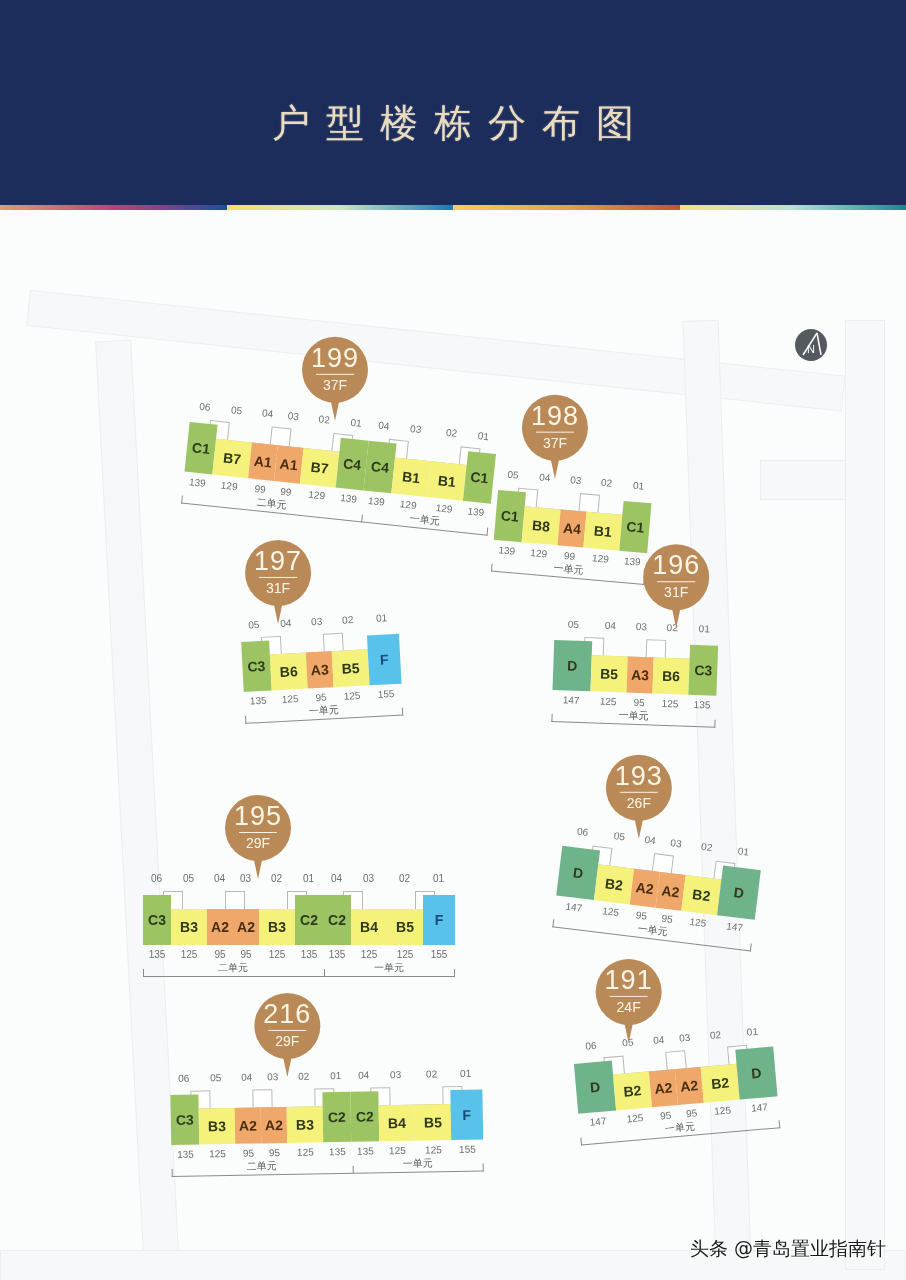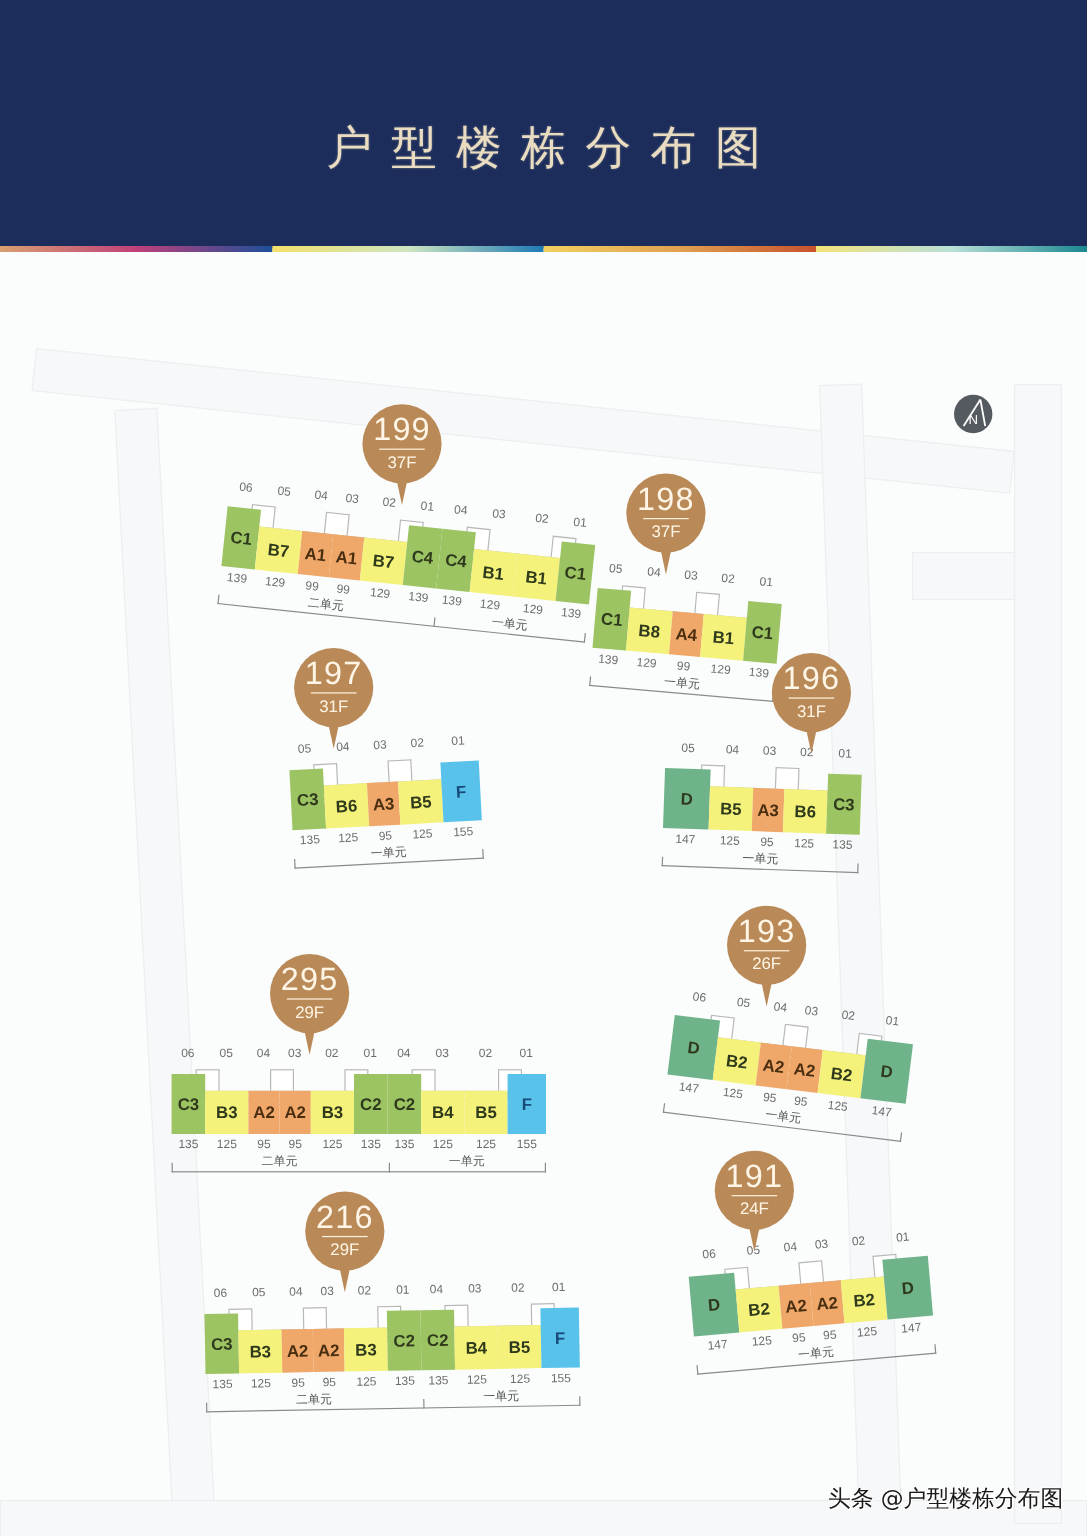--- a/index.html
+++ b/index.html
@@ -351,21 +351,21 @@
         <span class="area" style="width: 32px;">155</span>
       </div>
       <div class="bracket" style="left: 0px; top: 96px; width: 312px;">
         <div class="bracket-div" style="left: 180px;"></div>
       </div>
       <div class="unit-label" style="left: 0px; width: 180px; top: 88px;">二单元</div>
       <div class="unit-label" style="left: 180px; width: 132px; top: 88px;">一单元</div>
       <div class="pin" style="left: 82px; top: -78px; transform: rotate(0deg);">
         <div class="pin-circle"></div>
         <div class="pin-tail"></div>
-        <div class="pin-number">295</div>
+        <div class="pin-number">195</div>
         <div class="pin-line"></div>
         <div class="pin-floors">29F</div>
       </div>
     </div>
     <div class="building" style="left: 565px; top: 824px; transform: rotate(7deg);">
       <div class="unit-nums">
         <span class="unit-num" style="left: 13px;">06</span>
         <span class="unit-num" style="left: 50px;">05</span>
         <span class="unit-num" style="left: 81px;">04</span>
         <span class="unit-num" style="left: 107px;">03</span>
@@ -536,13 +536,13 @@
       <div class="pin" style="left: 27px; top: -78px; transform: rotate(5deg);">
         <div class="pin-circle"></div>
         <div class="pin-tail"></div>
         <div class="pin-number">191</div>
         <div class="pin-line"></div>
         <div class="pin-floors">24F</div>
       </div>
     </div>
   </div>
 
-<div class="watermark">头条 @户型楼栋分布图</div>
+<div class="watermark">头条 @青岛置业指南针</div>
 
 </body></html>

